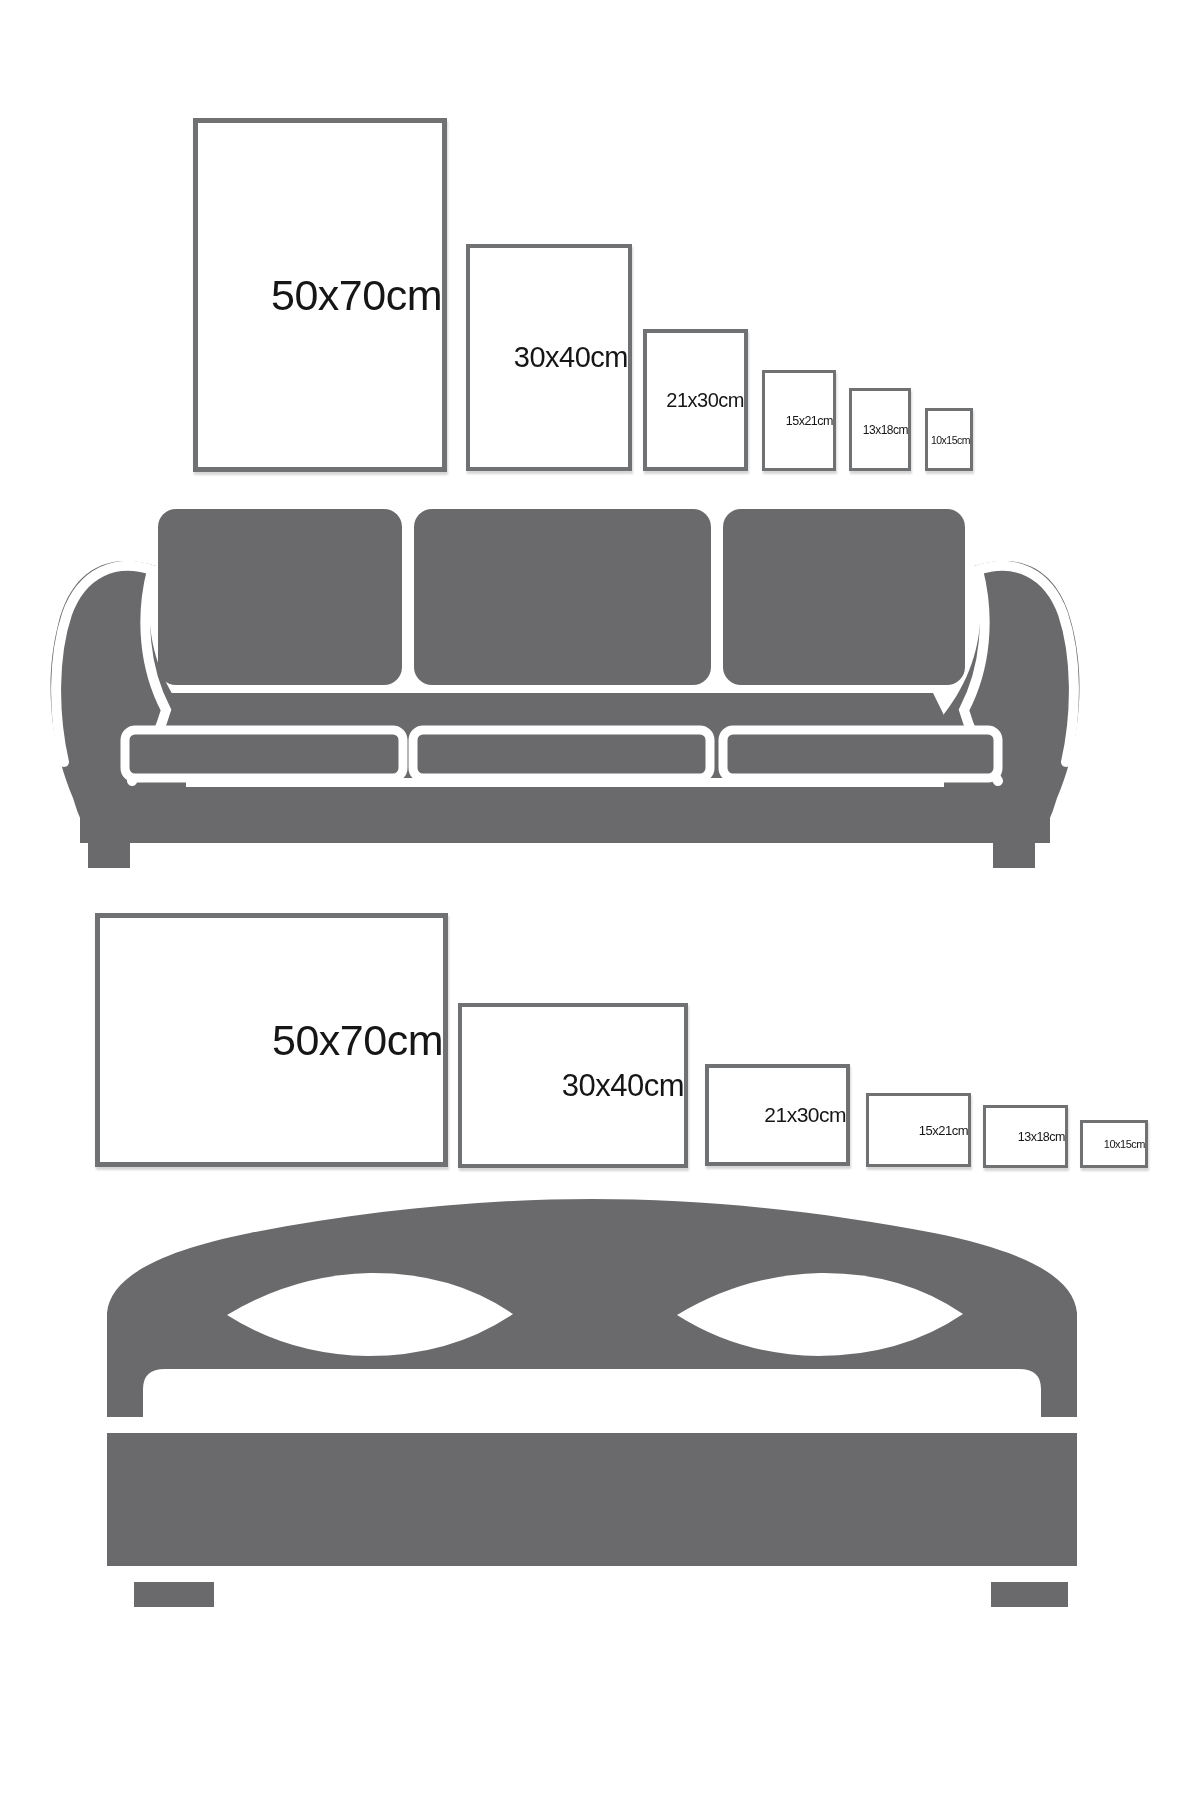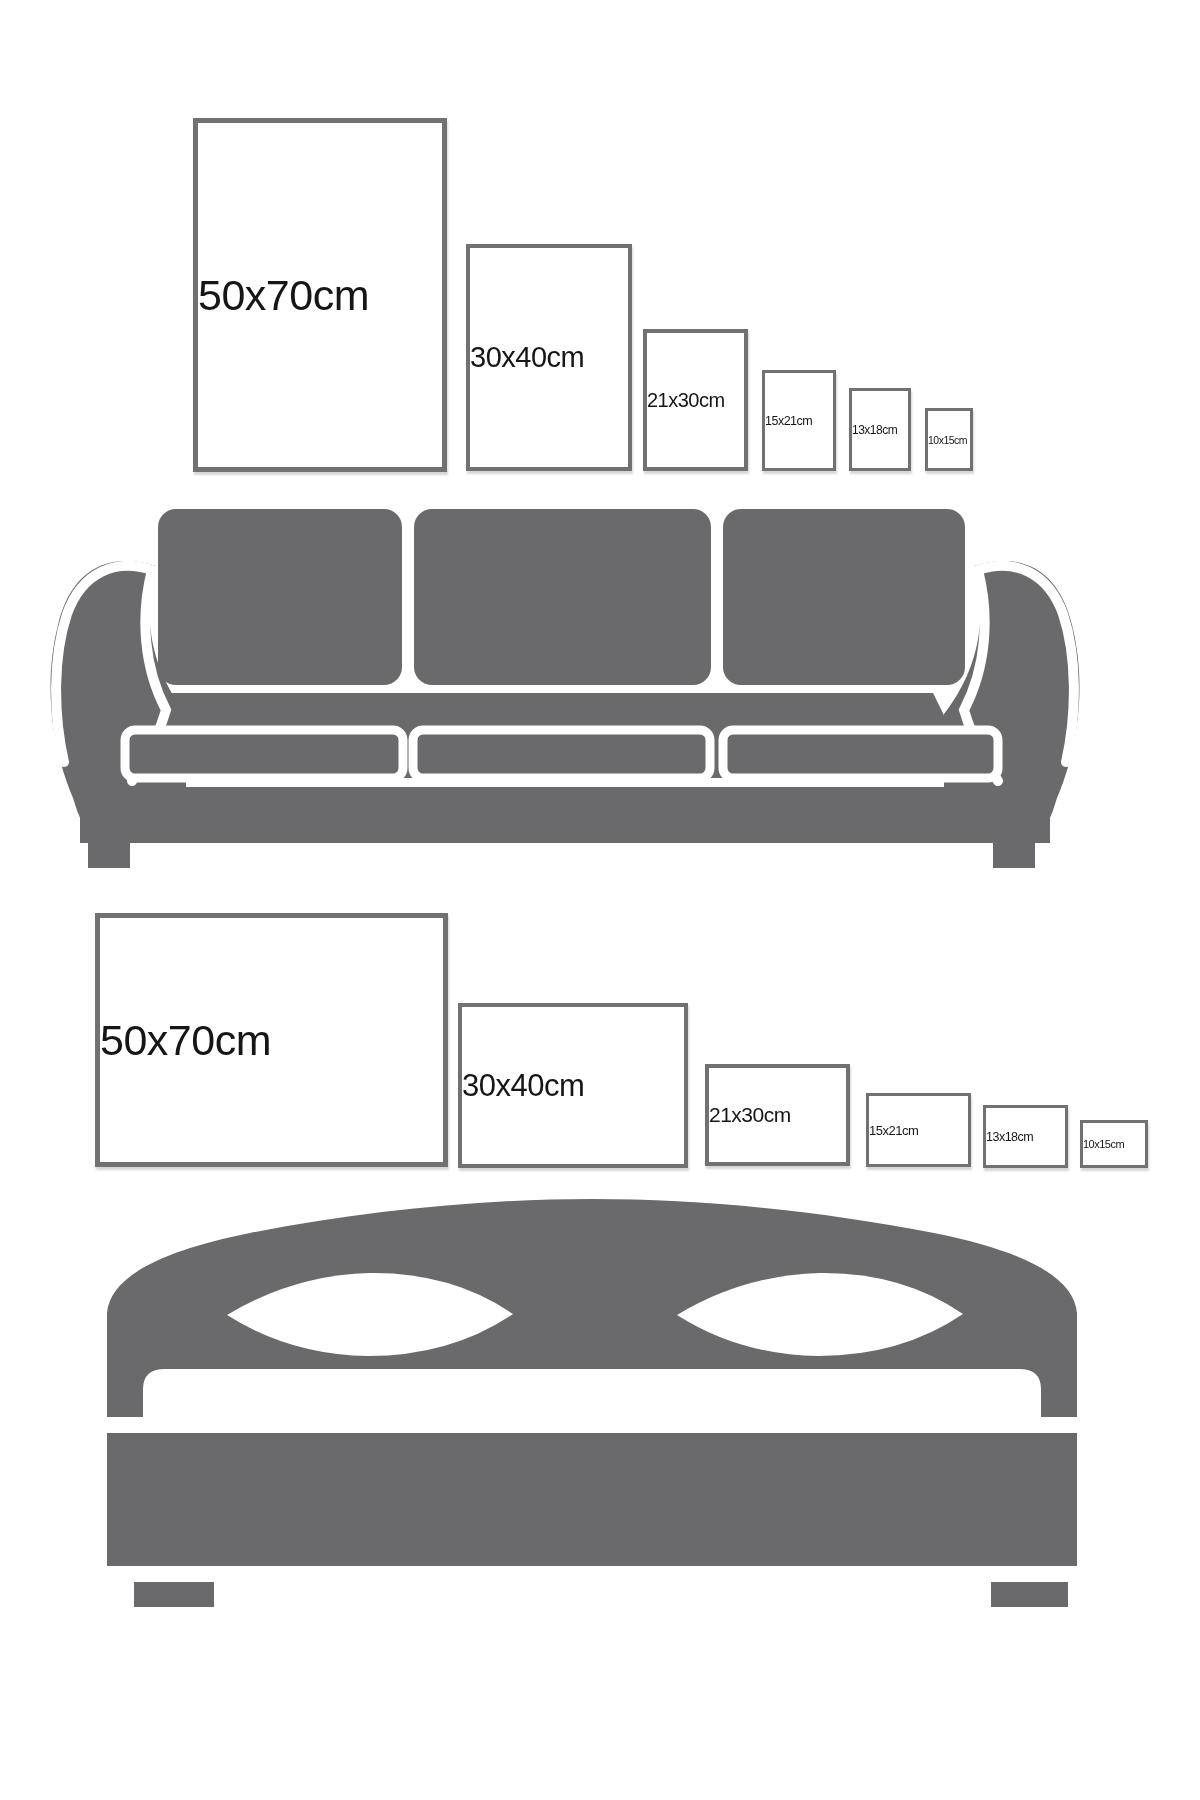--- a/index.html
+++ b/index.html
@@ -3,21 +3,21 @@
 <meta charset="utf-8">
 <style>
   html,body{margin:0;padding:0;background:#ffffff;}
   .canvas{
     position:relative;width:1200px;height:1800px;background:#ffffff;overflow:hidden;
     font-family:"Liberation Sans",sans-serif;
   }
   .frame{
     position:absolute;box-sizing:border-box;background:#ffffff;
     border:4px solid #707173;
-    display:flex;align-items:center;justify-content:flex-start;
+    display:flex;align-items:center;justify-content:flex-end;
     color:#161616;box-shadow:1px 3px 2px rgba(0,0,0,0.16);
   }
   .frame span{white-space:nowrap;letter-spacing:-0.5px;}
   
   .pf50{left:193px;top:118px;width:254px;height:354px;border-width:5px;font-size:43px;}
   .pf30{left:466px;top:244px;width:166px;height:227px;font-size:29px;}
   .pf21{left:643px;top:329px;width:105px;height:142px;font-size:20px;}
   .pf15{left:762px;top:370px;width:74px;height:101px;border-width:3px;font-size:12.5px;}
   .pf13{left:849px;top:388px;width:62px;height:83px;border-width:3px;font-size:12px;}
   .pf10{left:925px;top:408px;width:48px;height:63px;border-width:3px;font-size:10.5px;}

